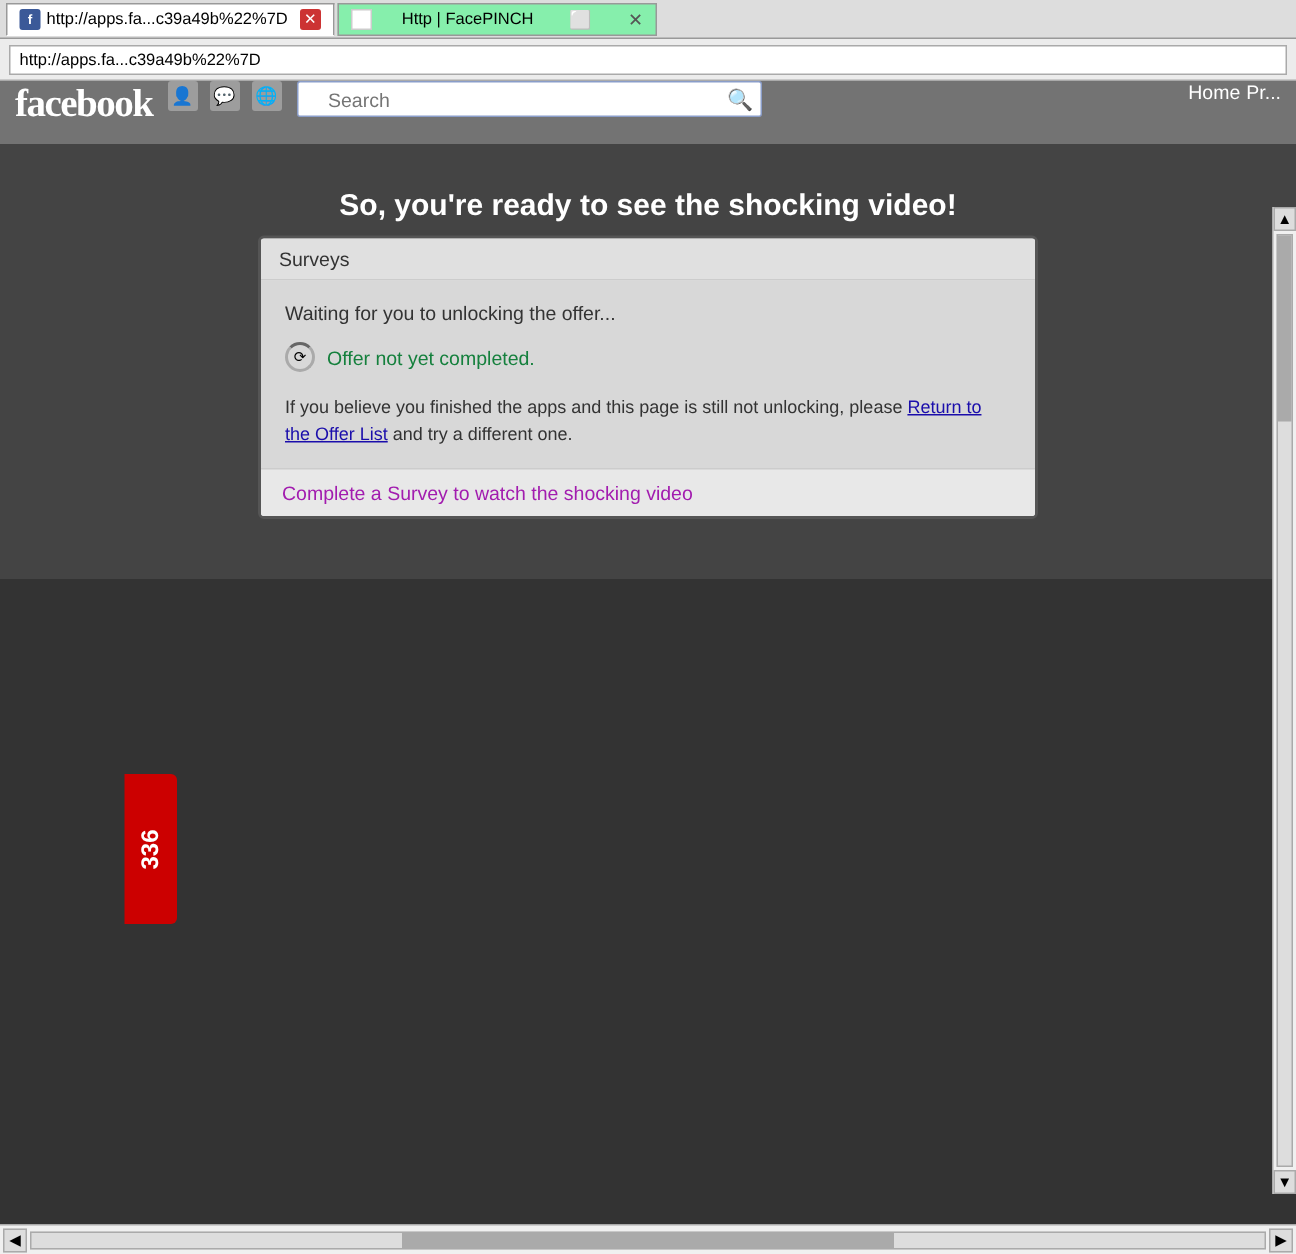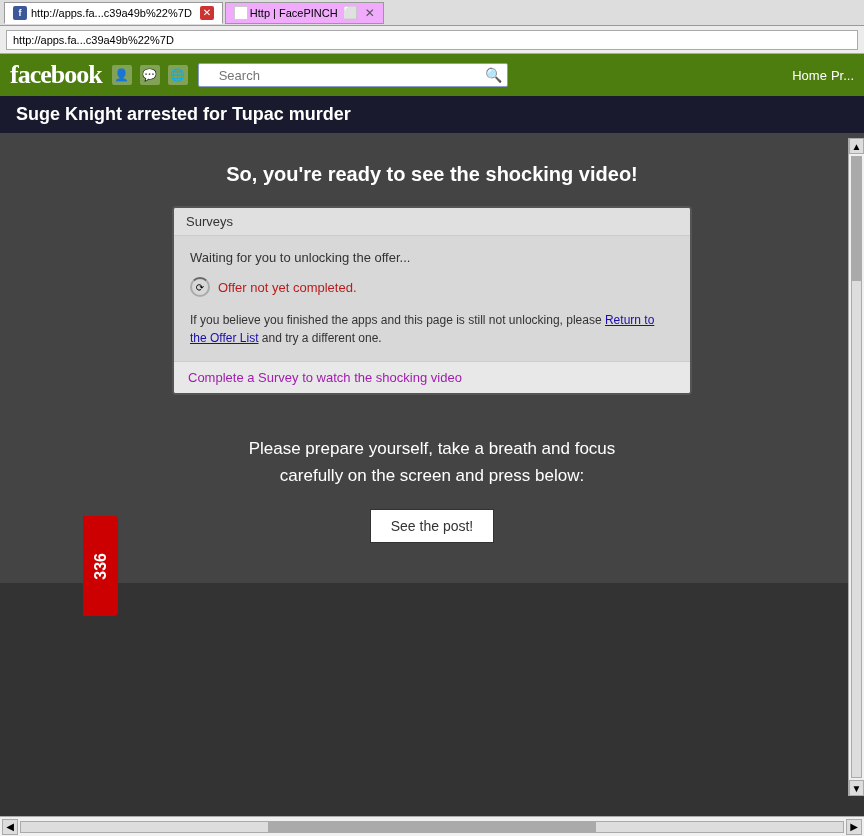--- a/index.html
+++ b/index.html
@@ -27,27 +27,27 @@
     }
     .browser-tab-close {
       width: 14px; height: 14px;
       background: #cc3333;
       border-radius: 2px;
       display: flex; align-items: center; justify-content: center;
       font-size: 10px; color: white; cursor: pointer;
       margin-left: 4px;
     }
     .browser-tab-inactive {
-      background: #f0abfc;
+      background: #86efac;
       border: 1px solid #999;
       padding: 2px 8px;
       font-size: 11px;
       display: flex;
       align-items: center;
-      gap: 2px;
+      gap: 20px;
       height: 22px;
       margin-left: 2px;
     }
     .tab-favicon-fb {
       width: 14px; height: 14px;
       background: #3b5998;
       display: inline-block;
       border-radius: 2px;
       color: white; font-size: 9px; font-weight: bold;
       display: flex; align-items: center; justify-content: center;
@@ -77,24 +77,23 @@
       flex: 1;
       border: 1px solid #aaa;
       background: white;
       padding: 2px 6px;
       font-size: 11px;
       height: 20px;
     }
 
     
     .fb-navbar {
-      background: #4d7c0f;
+      background: #737373;
       height: 42px;
       display: flex;
-      align-items: center;
       padding: 0 10px;
     }
     .fb-logo {
       color: white;
       font-size: 26px;
       font-family: Georgia, serif;
       font-weight: bold;
       margin-right: 10px;
       letter-spacing: -1px;
     }
@@ -162,21 +161,21 @@
       padding: 20px;
       display: flex;
       flex-direction: column;
       align-items: center;
     }
 
     .shocking-text {
       color: white;
       font-size: 20px;
       font-weight: bold;
-      margin-bottom: 20px;
+      margin-bottom: 8px;
       margin-top: 10px;
     }
 
     
     .modal-overlay {
       display: flex;
       justify-content: center;
       margin-bottom: 20px;
     }
     .modal-box {
@@ -221,21 +220,21 @@
       border: 2px solid #aaa;
       border-top-color: #666;
       border-radius: 50%;
       display: inline-flex;
       align-items: center;
       justify-content: center;
       font-size: 10px;
     }
     .offer-not-completed {
       font-size: 13px;
-      color: #b91c1c;
+      color: #15803d;
     }
     .info-text {
       font-size: 12px;
       color: #333;
       line-height: 1.5;
     }
     .offer-link {
       color: #1a0dab;
       text-decoration: underline;
       cursor: pointer;
@@ -404,23 +403,20 @@
     <div class="right-scroll-track">
       <div class="right-scroll-thumb"></div>
     </div>
     <div class="right-scroll-arrow">▼</div>
   </div>
 
   <div class="counter-badge">
     <span class="counter-text">336</span>
   </div>
 
-  <div class="page-banner">
-    <span>Suge Knight arrested for Tupac murder</span>
-  </div>
 
   <div class="main-body">
     <div class="shocking-text">So, you're ready to see the shocking video!</div>
 
     <div class="modal-overlay">
       <div class="modal-box">
         <div class="modal-surveys-label">
           <span>Surveys</span>
         </div>
         <div class="modal-body">
@@ -434,27 +430,20 @@
             <a class="offer-link">Return to the Offer List</a>
             <span>and try a different one.</span>
           </div>
         </div>
         <div class="modal-footer">
           <span>Complete a Survey to watch the shocking video</span>
         </div>
       </div>
     </div>
 
-    <div class="lower-section">
-      <div class="prepare-text">
-        <span>Please prepare yourself, take a breath and focus</span><br>
-        <span>carefully on the screen and press below:</span>
-      </div>
-      <button class="see-post-btn">See the post!</button>
-    </div>
   </div>
 </div>
 
 <div class="scrollbar-area">
   <div class="scroll-arrow">◀</div>
   <div class="scroll-track">
     <div class="scroll-thumb"></div>
   </div>
   <div class="scroll-arrow">▶</div>
 </div>

